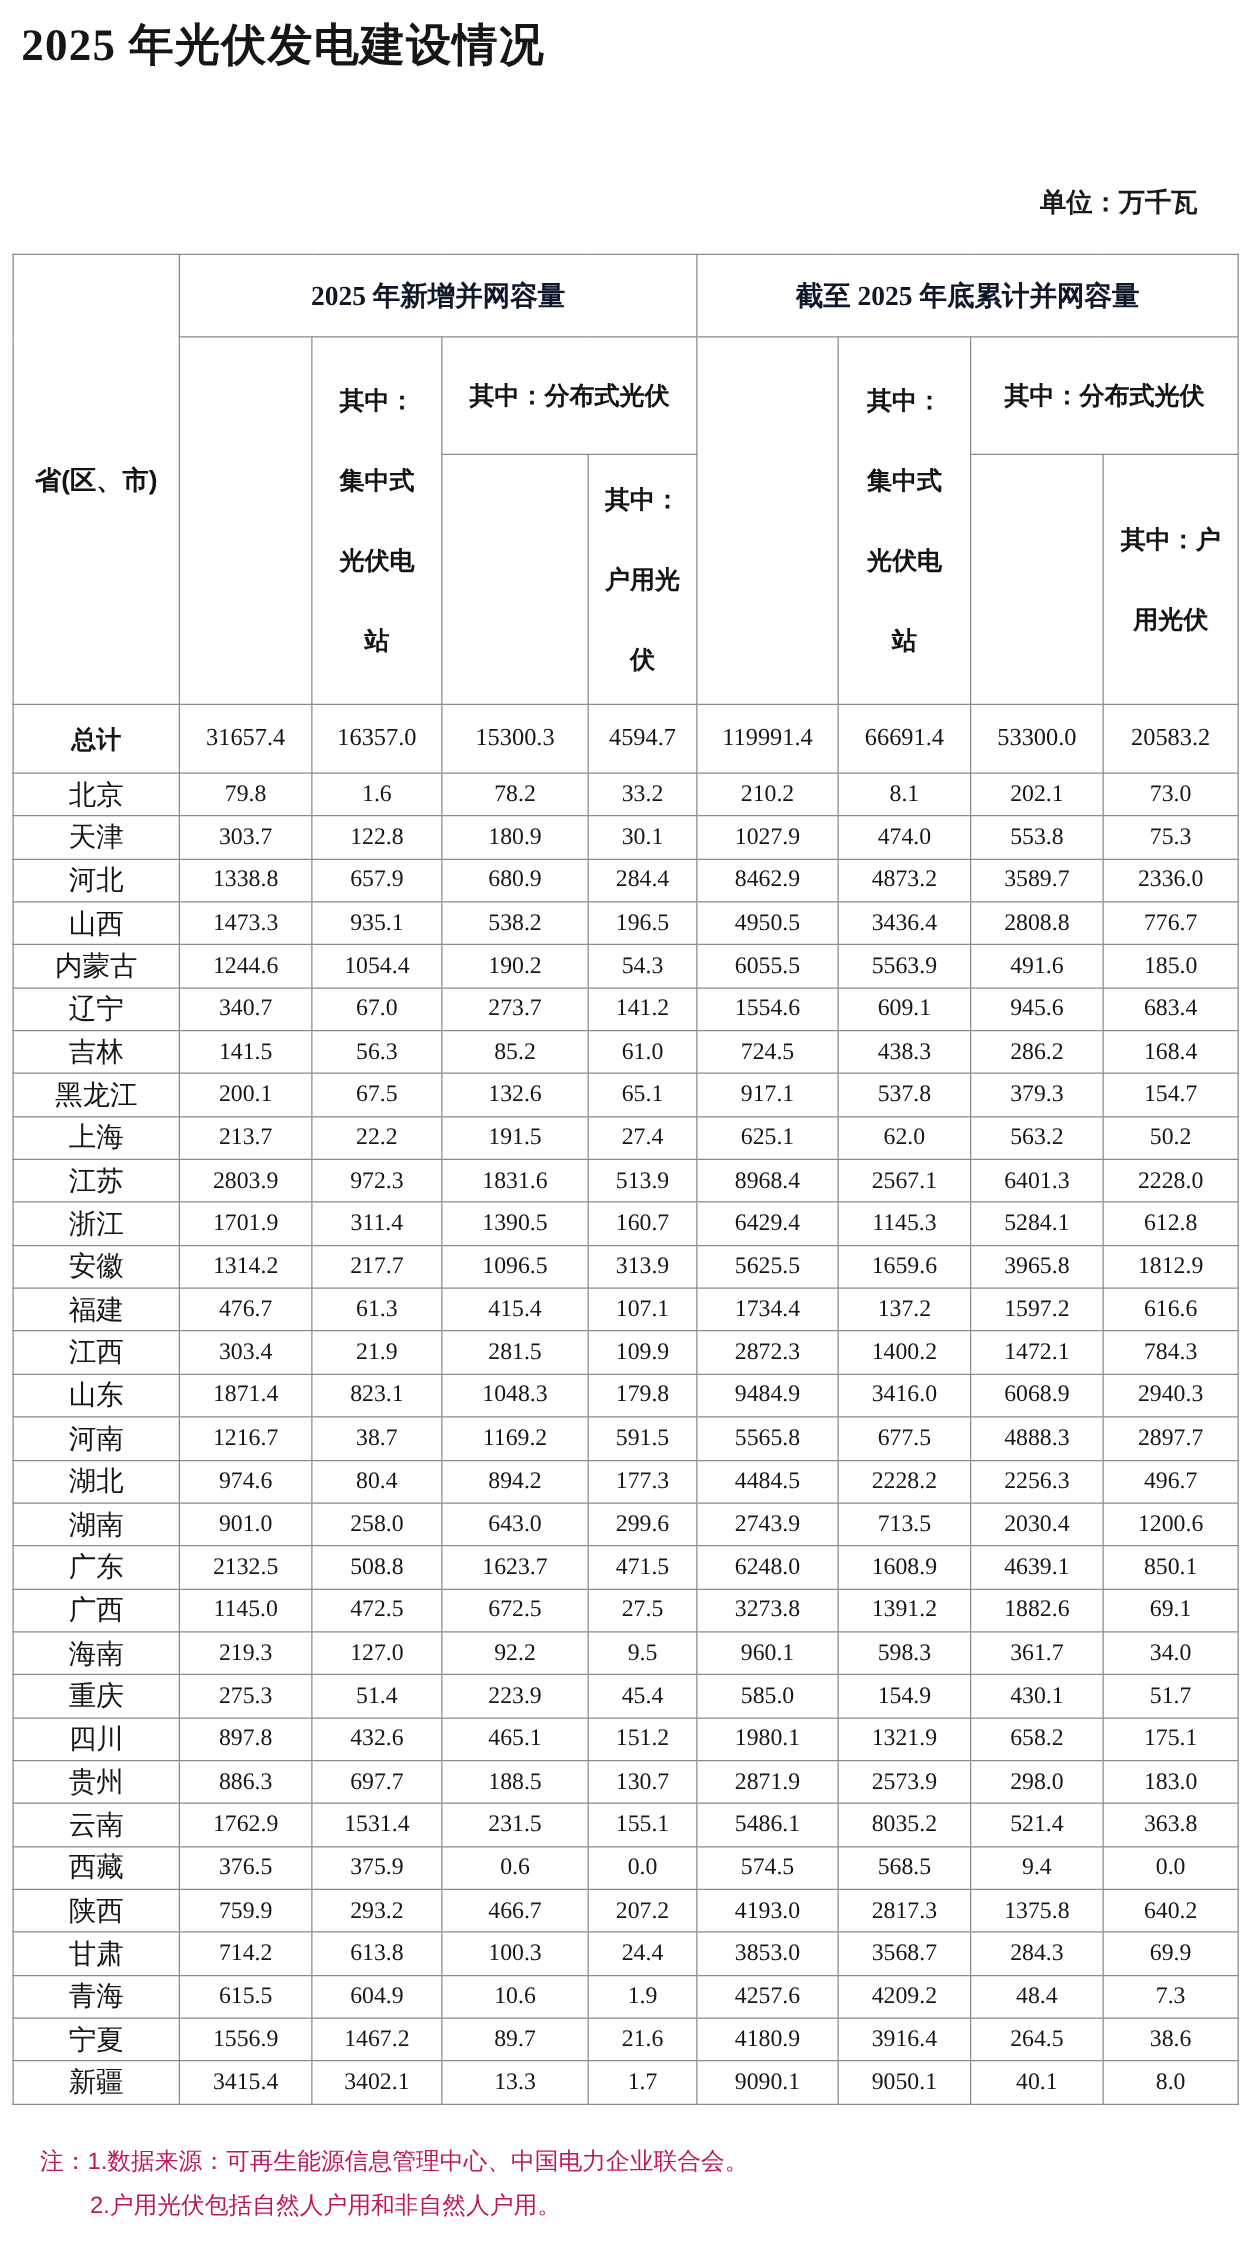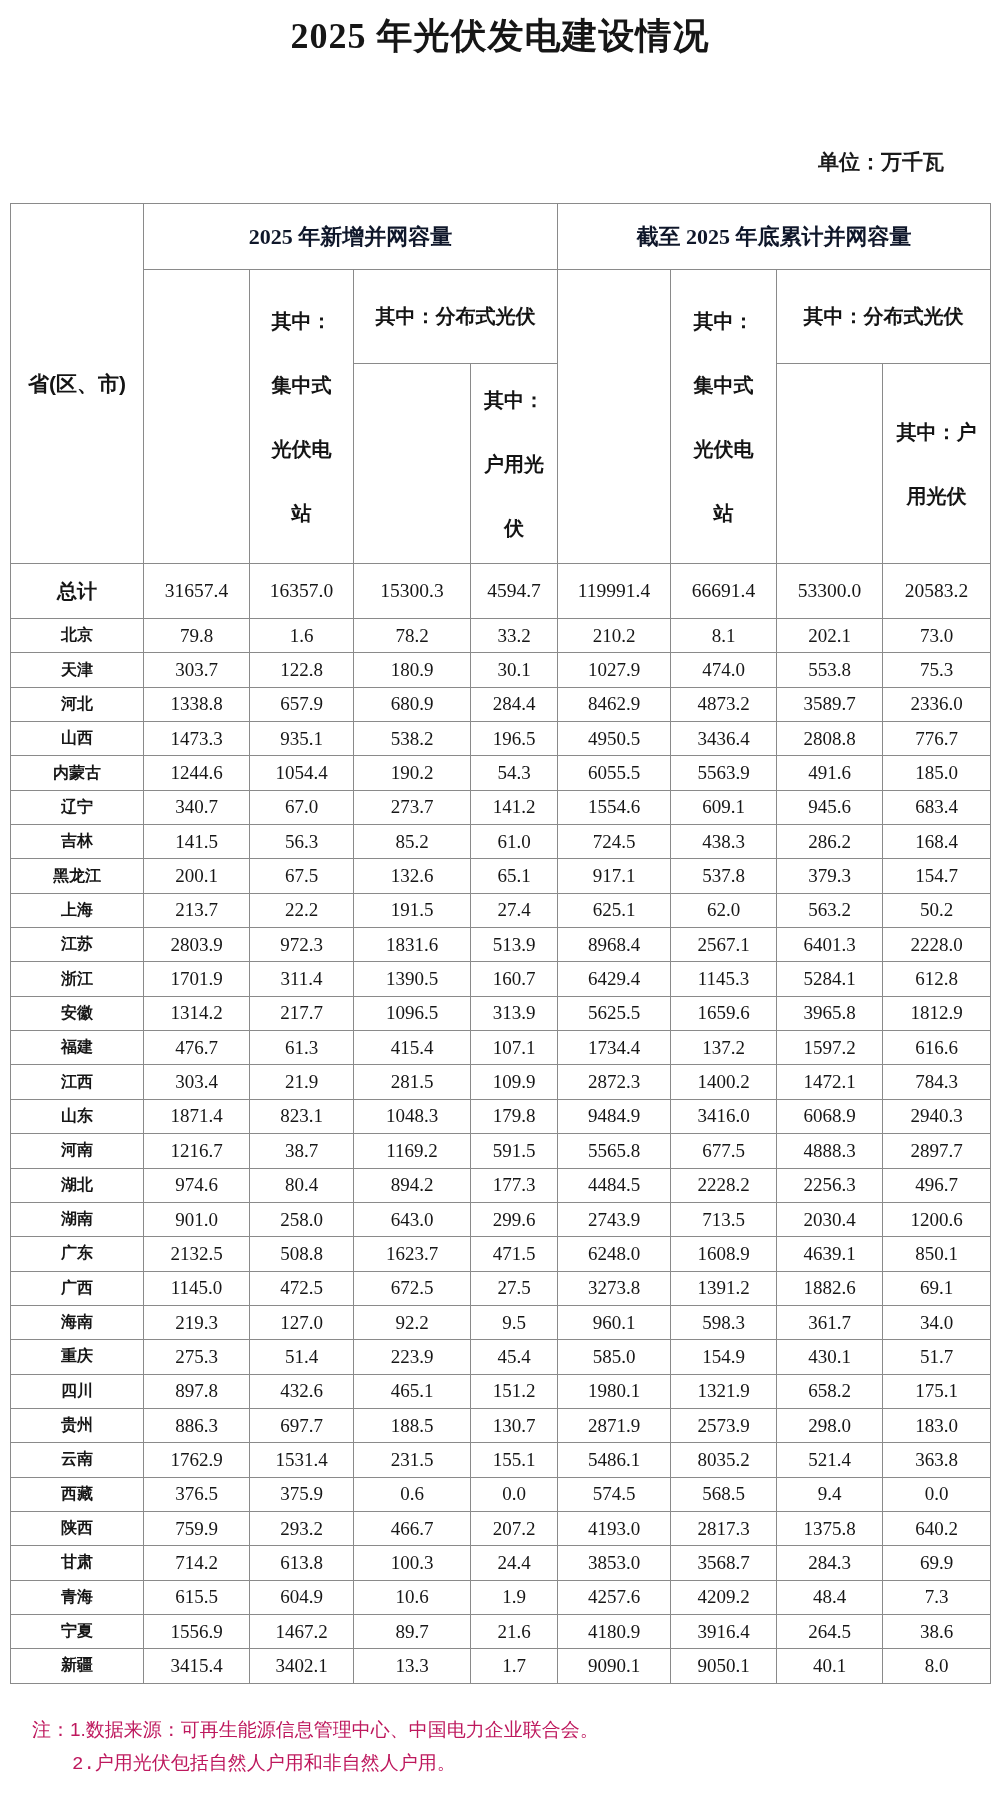--- a/index.html
+++ b/index.html
@@ -9,29 +9,30 @@
     height: 1795px;
     background: #ffffff;
     color: #111111;
     font-family: "Liberation Sans", "DejaVu Sans", sans-serif;
     overflow: hidden;
   }
   .title {
     margin: 0;
     padding-top: 12px;
     height: 48px;
-    text-align: center;
+    text-align: left;
     font-family: "Liberation Serif", "DejaVu Serif", serif;
     font-weight: bold;
     font-size: 36px;
     letter-spacing: 1px;
     color: #161616;
+    padding-left: 17px;
   }
   .unit {
-    margin: 88px 56px 0 0;
+    margin: 88px 42px 0 0;
     height: 26px;
     text-align: right;
     font-size: 21px;
     font-weight: 600;
     color: #1a1a1a;
   }
   table.pv {
     position: absolute;
     left: 10px;
     top: 203px;
@@ -64,41 +65,41 @@
     color: #141414;
   }
   th.sub {
     font-family: "Liberation Serif", "DejaVu Serif", serif;
     font-weight: bold;
     font-size: 20px;
     color: #141414;
   }
   th.ml { white-space: pre-line; line-height: 64px; }
   td.prov {
-    font-size: 16px;
-    font-weight: 700;
+    font-size: 22px;
+    font-weight: 400;
     color: #161616;
   }
   tbody tr.total td.prov { font-weight: bold; font-size: 20px; }
   td.num {
     font-family: "Liberation Serif", "DejaVu Serif", serif;
     font-size: 19px;
     color: #161616;
   }
   tbody tr.total td.num { font-size: 19.5px; }
   .notes {
     position: absolute;
     left: 32px;
     top: 1712px;
     font-size: 19px;
     font-weight: 500;
     line-height: 35px;
     color: #be185d;
   }
-  .notes .indent { padding-left: 40px; font-family: Liberation Mono, monospace; }
+  .notes .indent { padding-left: 40px; }
 </style>
 </head>
 <body>
 
 <div class="page">
 
   <h1 class="title">2025 年光伏发电建设情况</h1>
 
   <div class="unit">单位：万千瓦</div>
 

